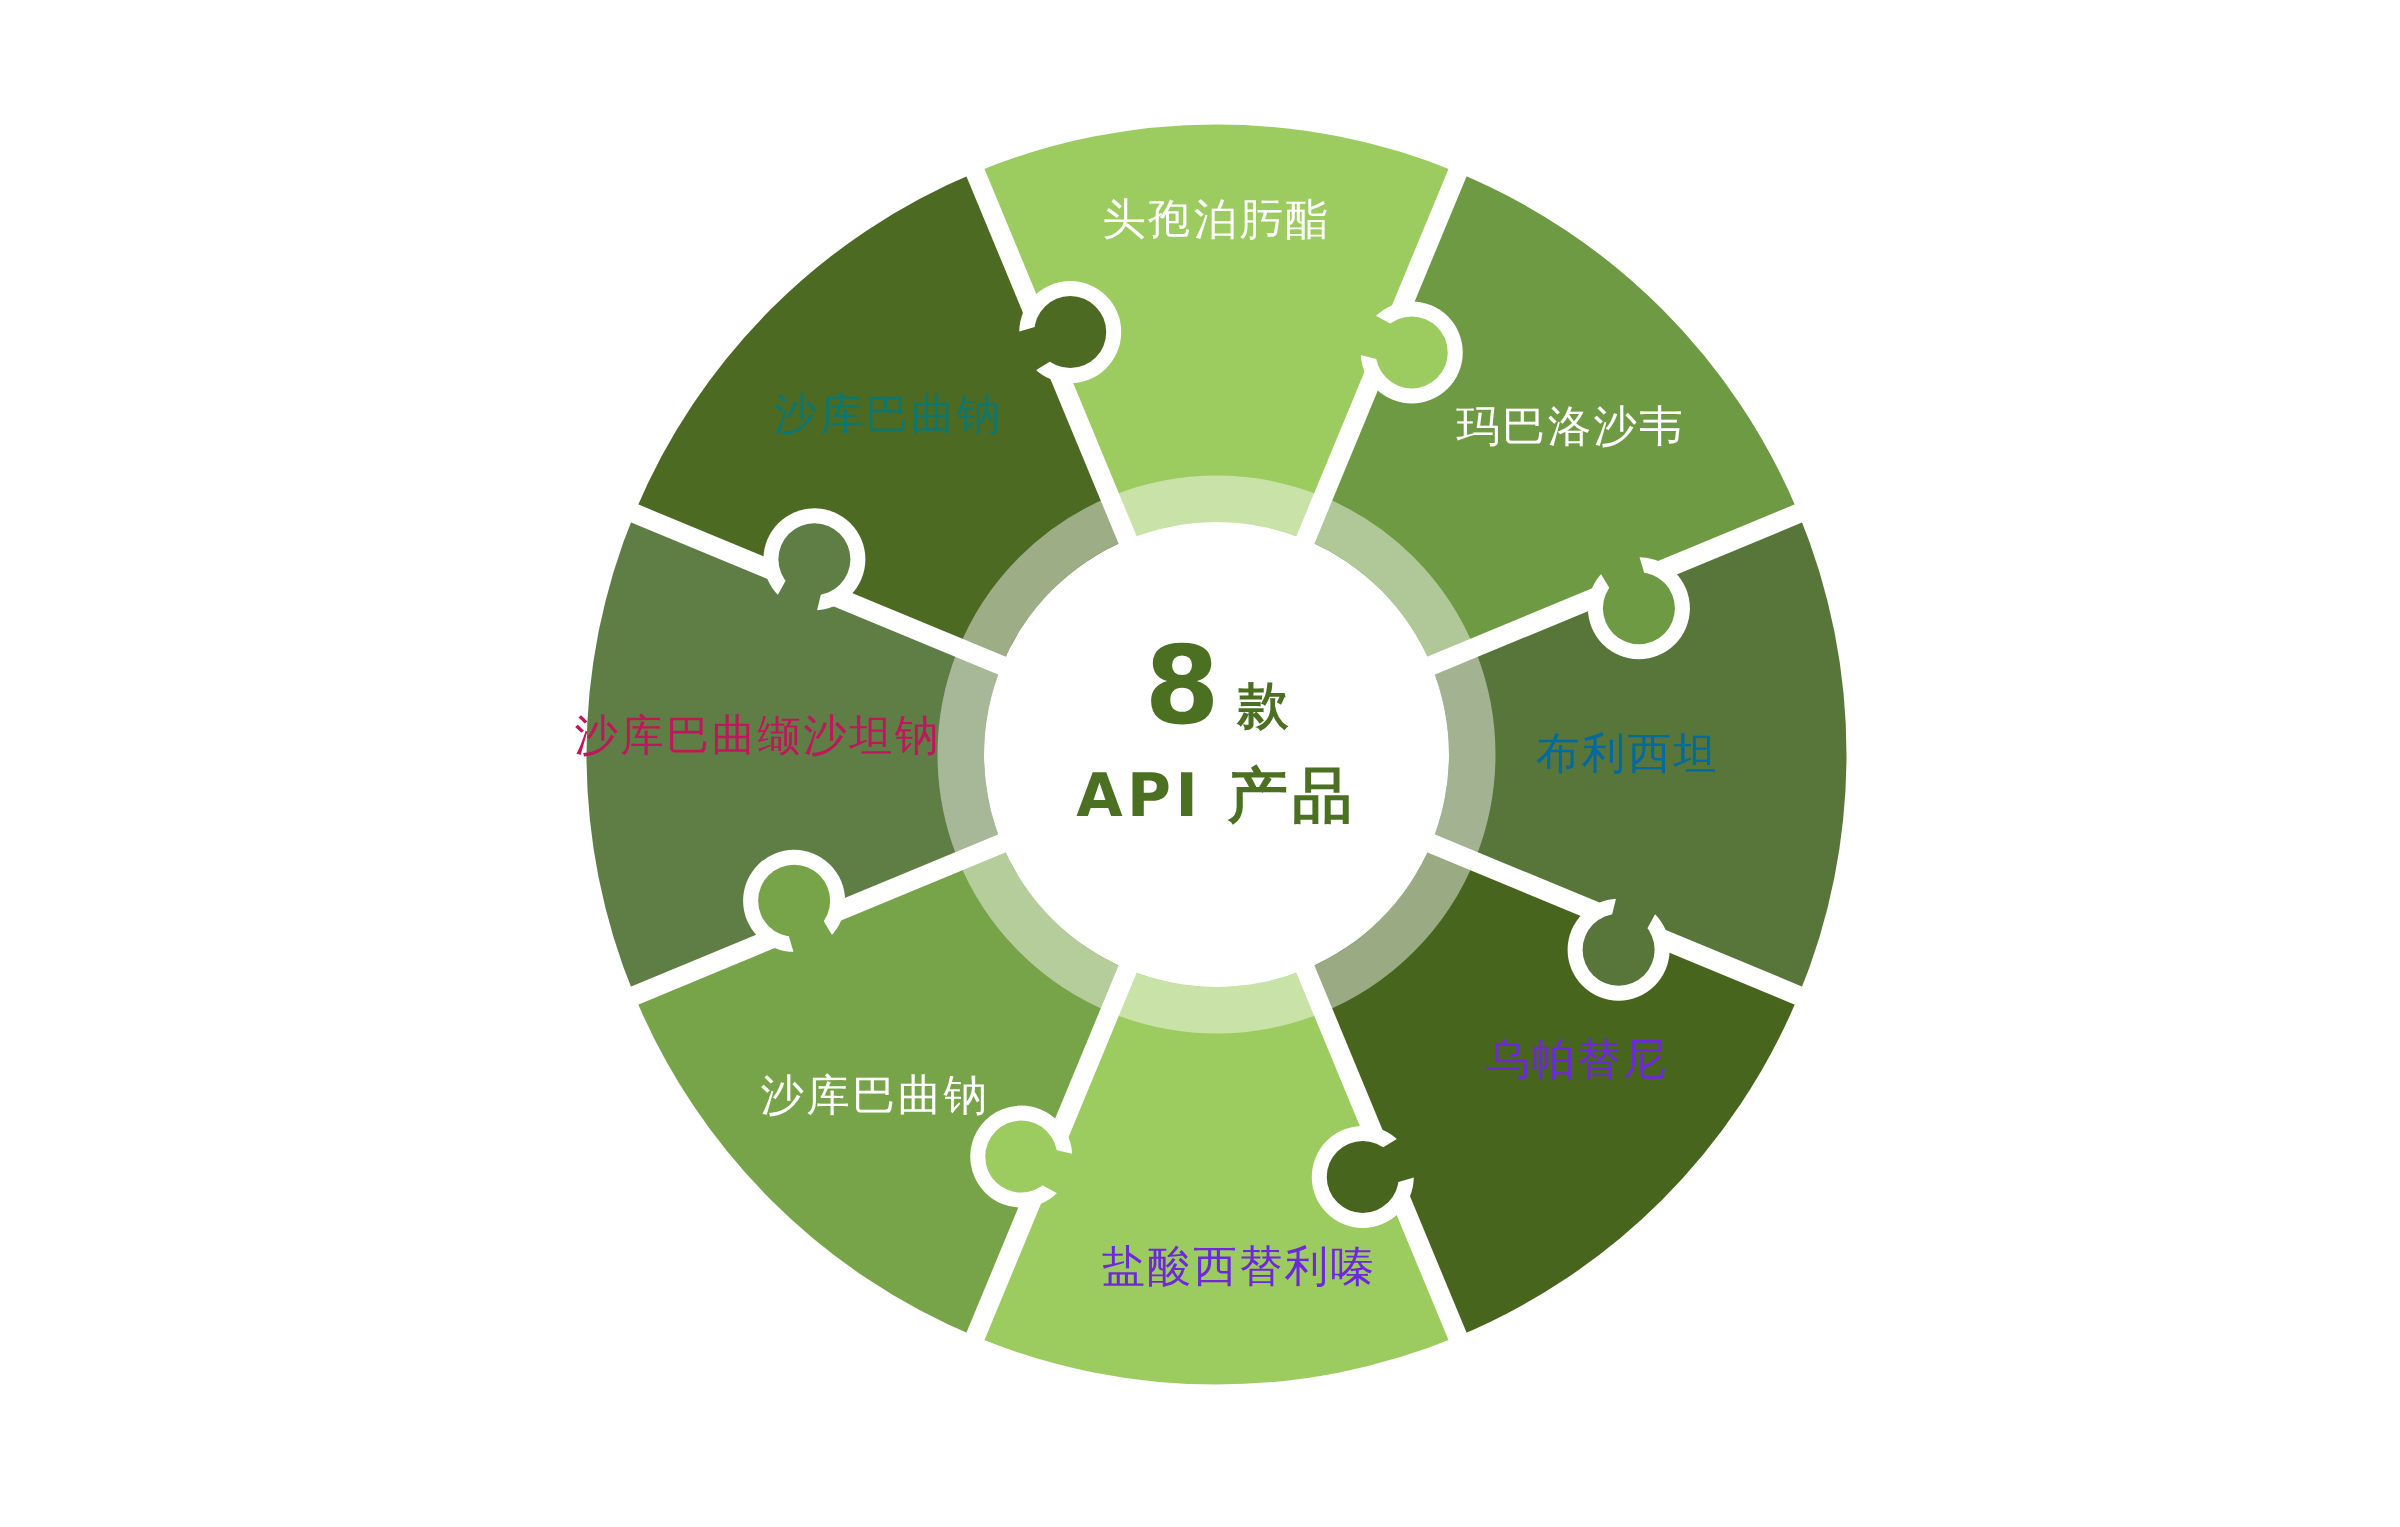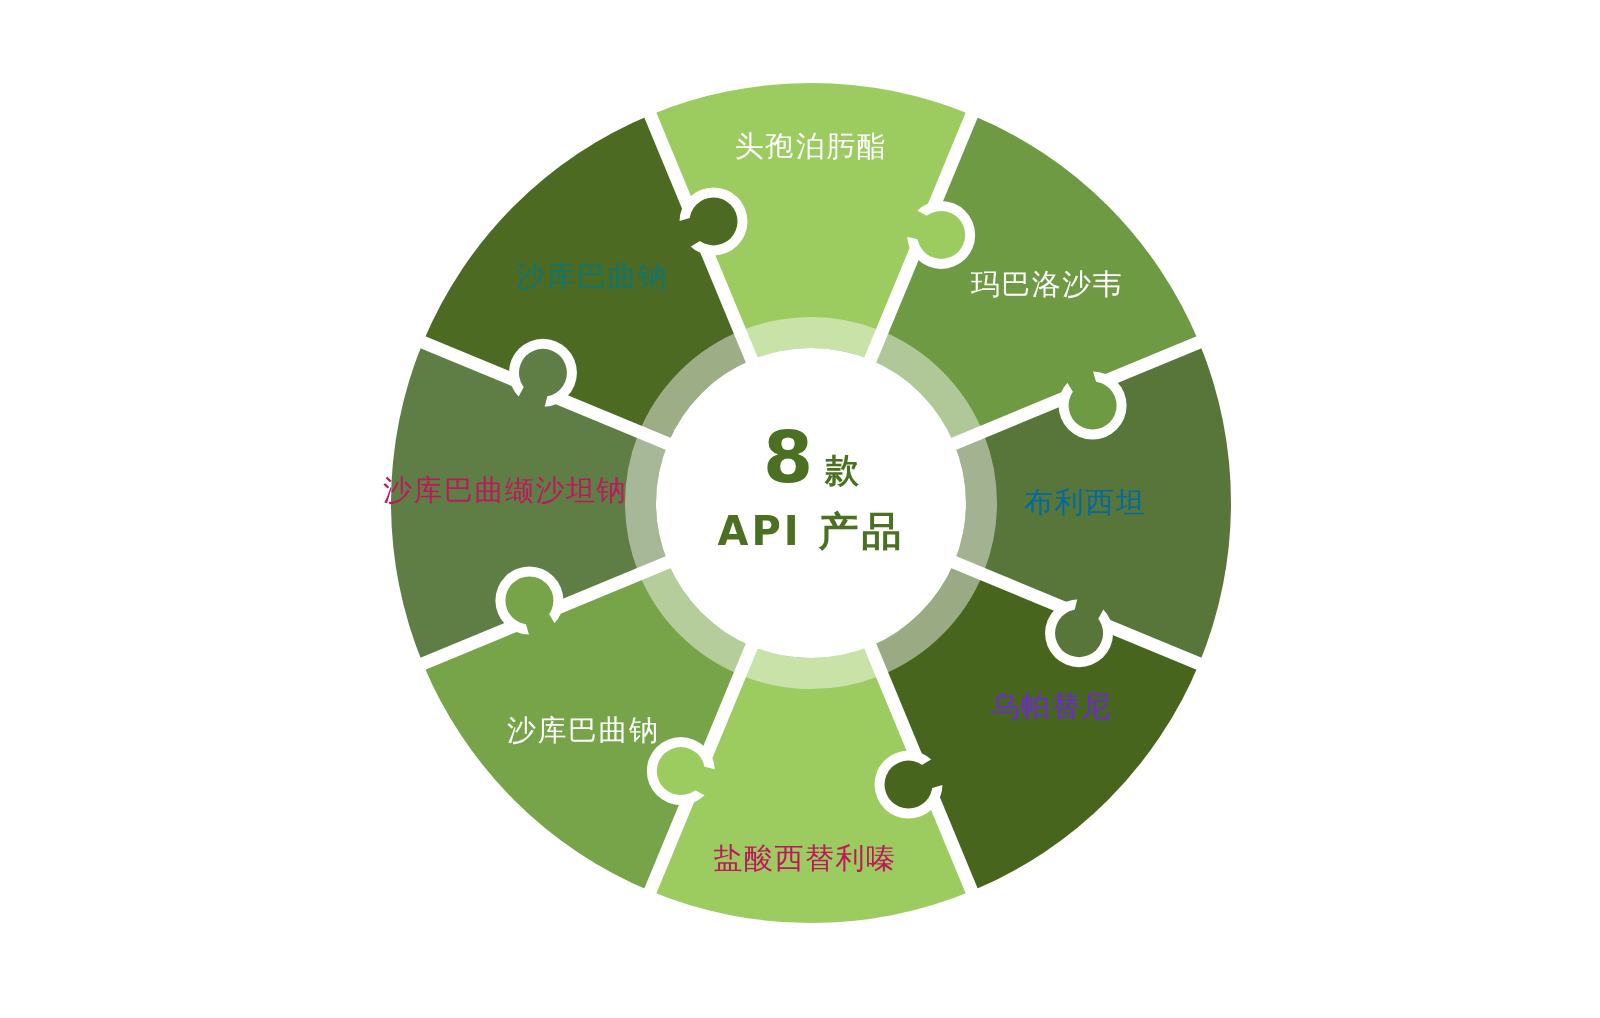--- a/index.html
+++ b/index.html
@@ -76,17 +76,17 @@
     <div class="center-line1">
       <span class="center-count">8</span>
       <span class="center-unit">款</span>
     </div>
     <div class="center-line2">API 产品</div>
   </div>
 <div class="seg-label" style="left: 811px; top: 147px; color: rgb(255, 255, 255);">头孢泊肟酯</div>
     <div class="seg-label" style="left: 1047px; top: 284.504px; color: rgb(255, 255, 255);">玛巴洛沙韦</div>
     <div class="seg-label" style="left: 1085px; top: 503px; color: #0369a1;">布利西坦</div>
     <div class="seg-label" style="left: 1015.35px; top: 707.354px; color: #6d28d9; margin-left: 36px;">乌帕替尼</div>
-    <div class="seg-label" style="left: 805px; top: 845px; color: #be185d; margin-top: 14px;">盐酸西替利嗪</div>
+    <div class="seg-label" style="left: 826px; top: 845px; color: #6d28d9;">盐酸西替利嗪</div>
     <div class="seg-label" style="left: 583.312px; top: 730.688px; color: rgb(255, 255, 255);">沙库巴曲钠</div>
     <div class="seg-label" style="left: 505px; top: 491px; color: #be185d;">沙库巴曲缬沙坦钠</div>
     <div class="seg-label" style="left: 592px; top: 277.433px; color: #0f766e;">沙库巴曲钠</div>
   </div>
 
 </body></html>

